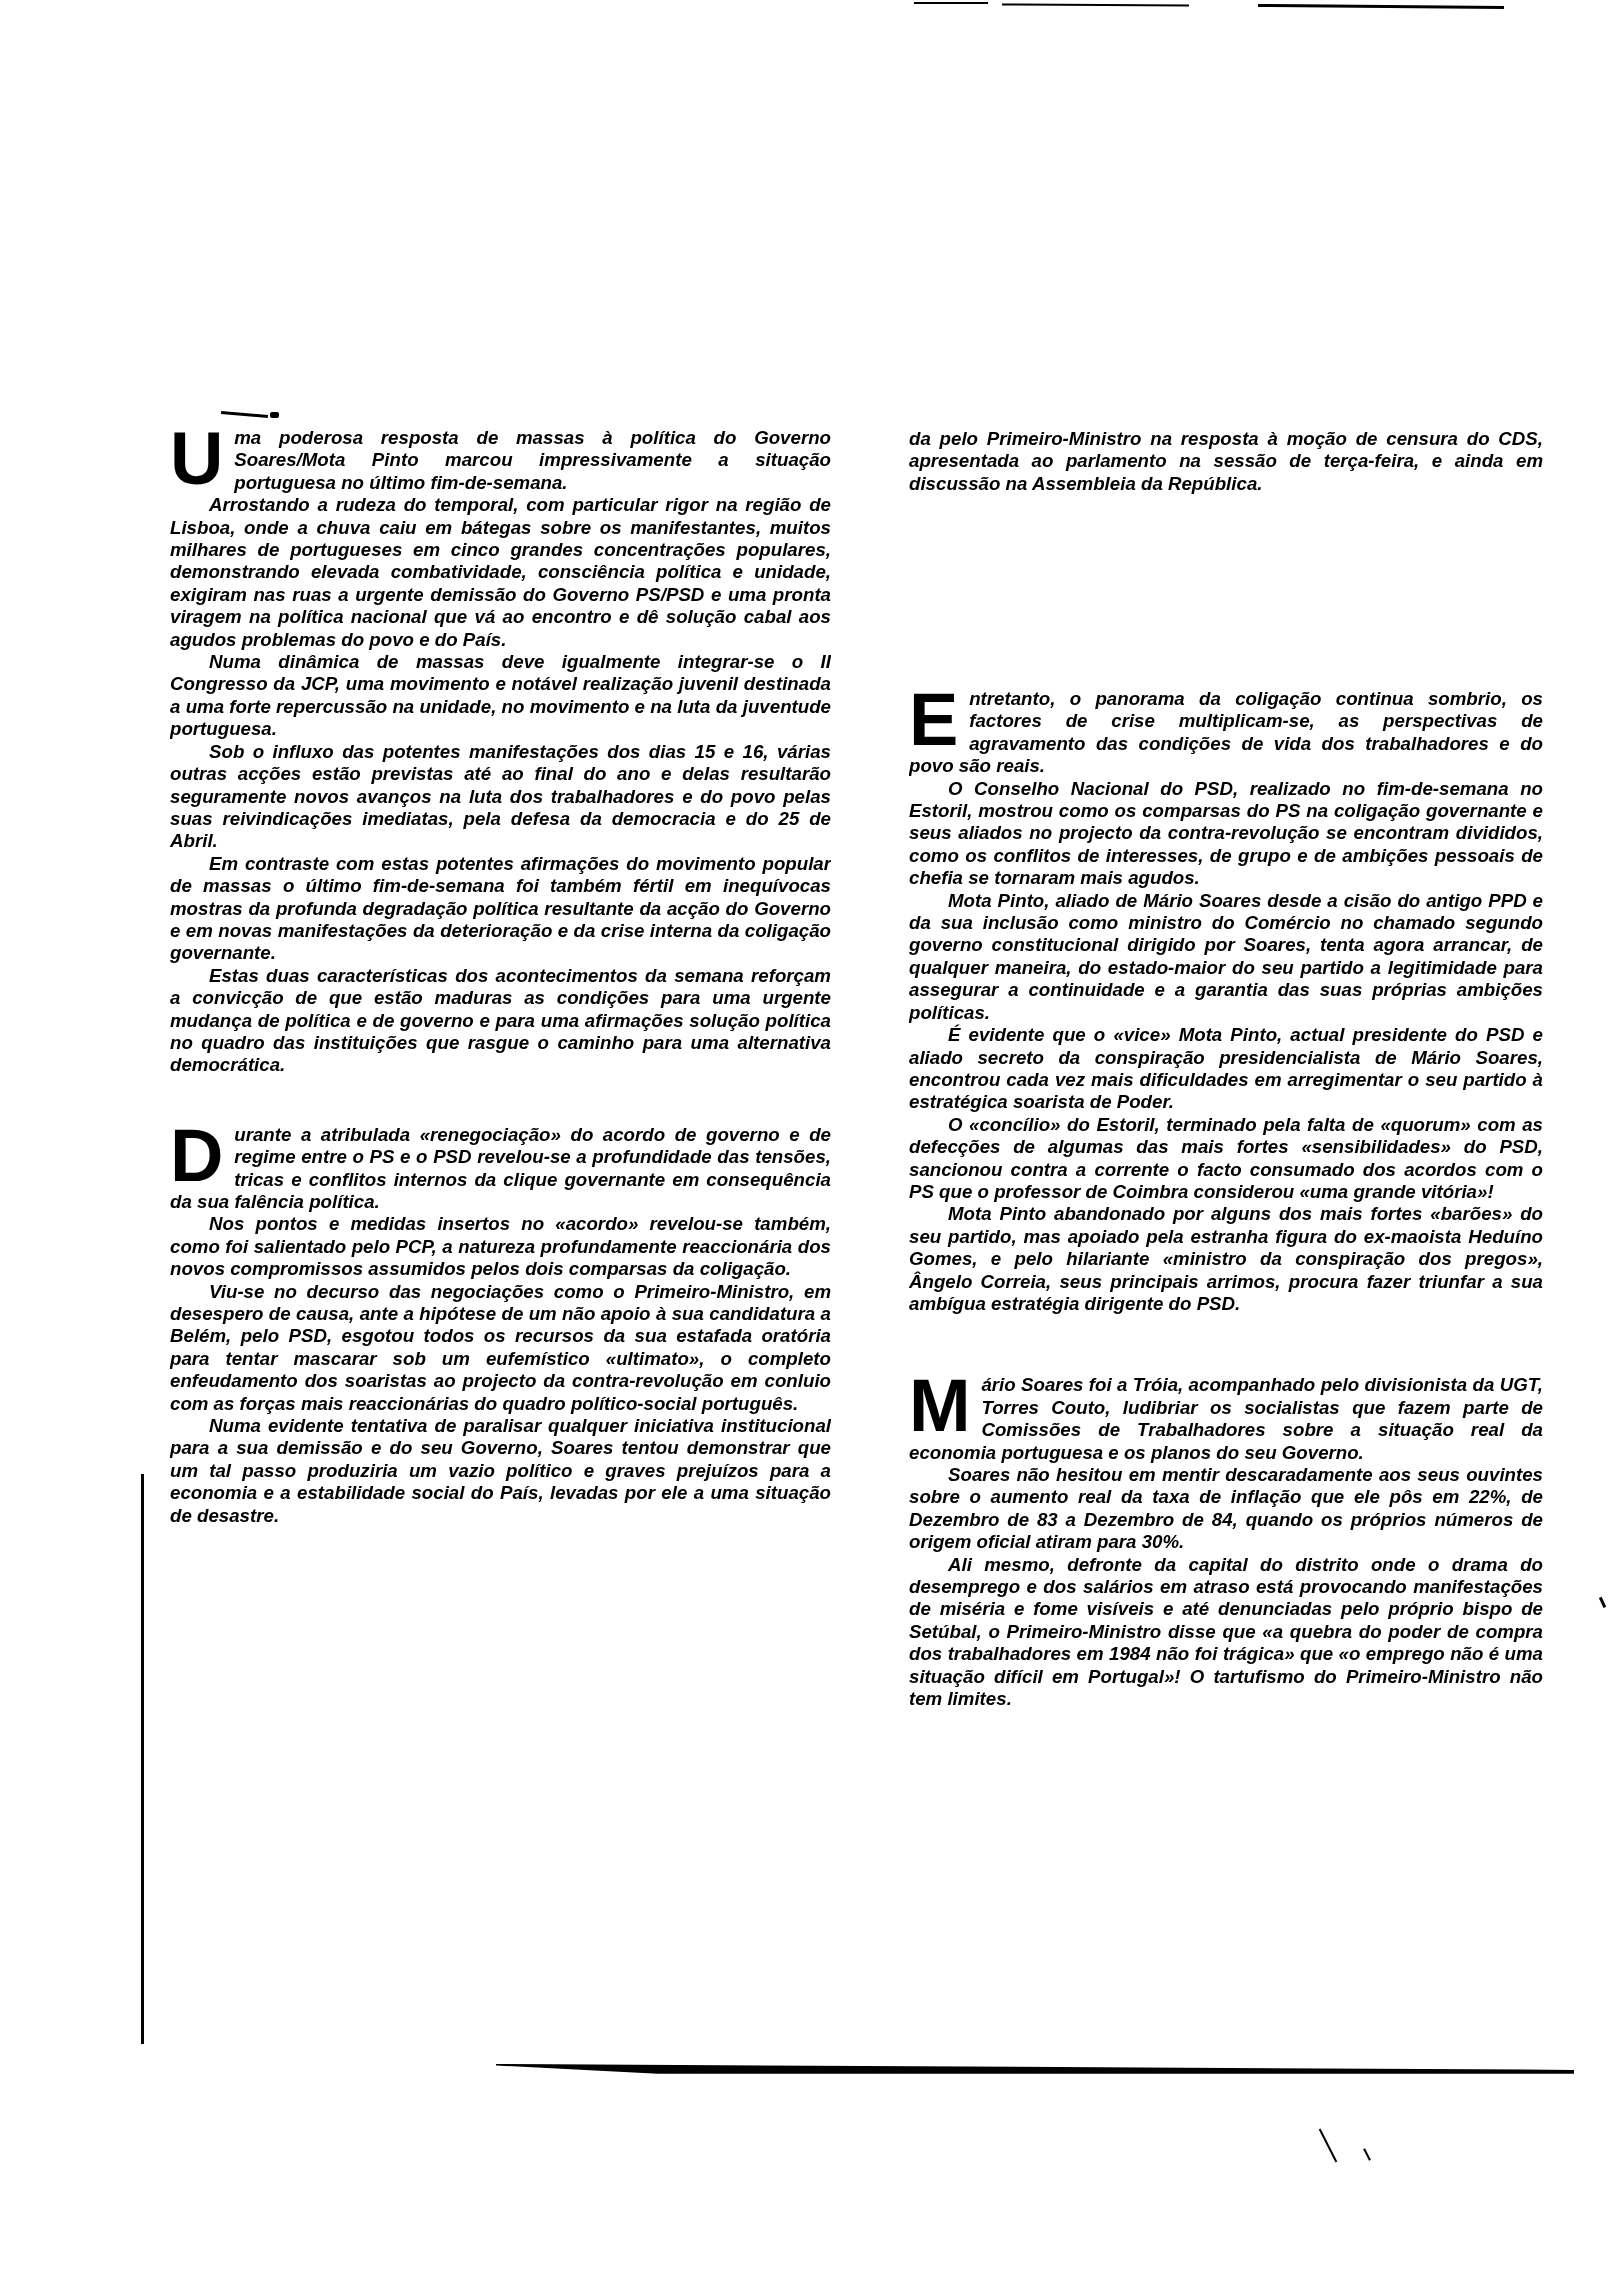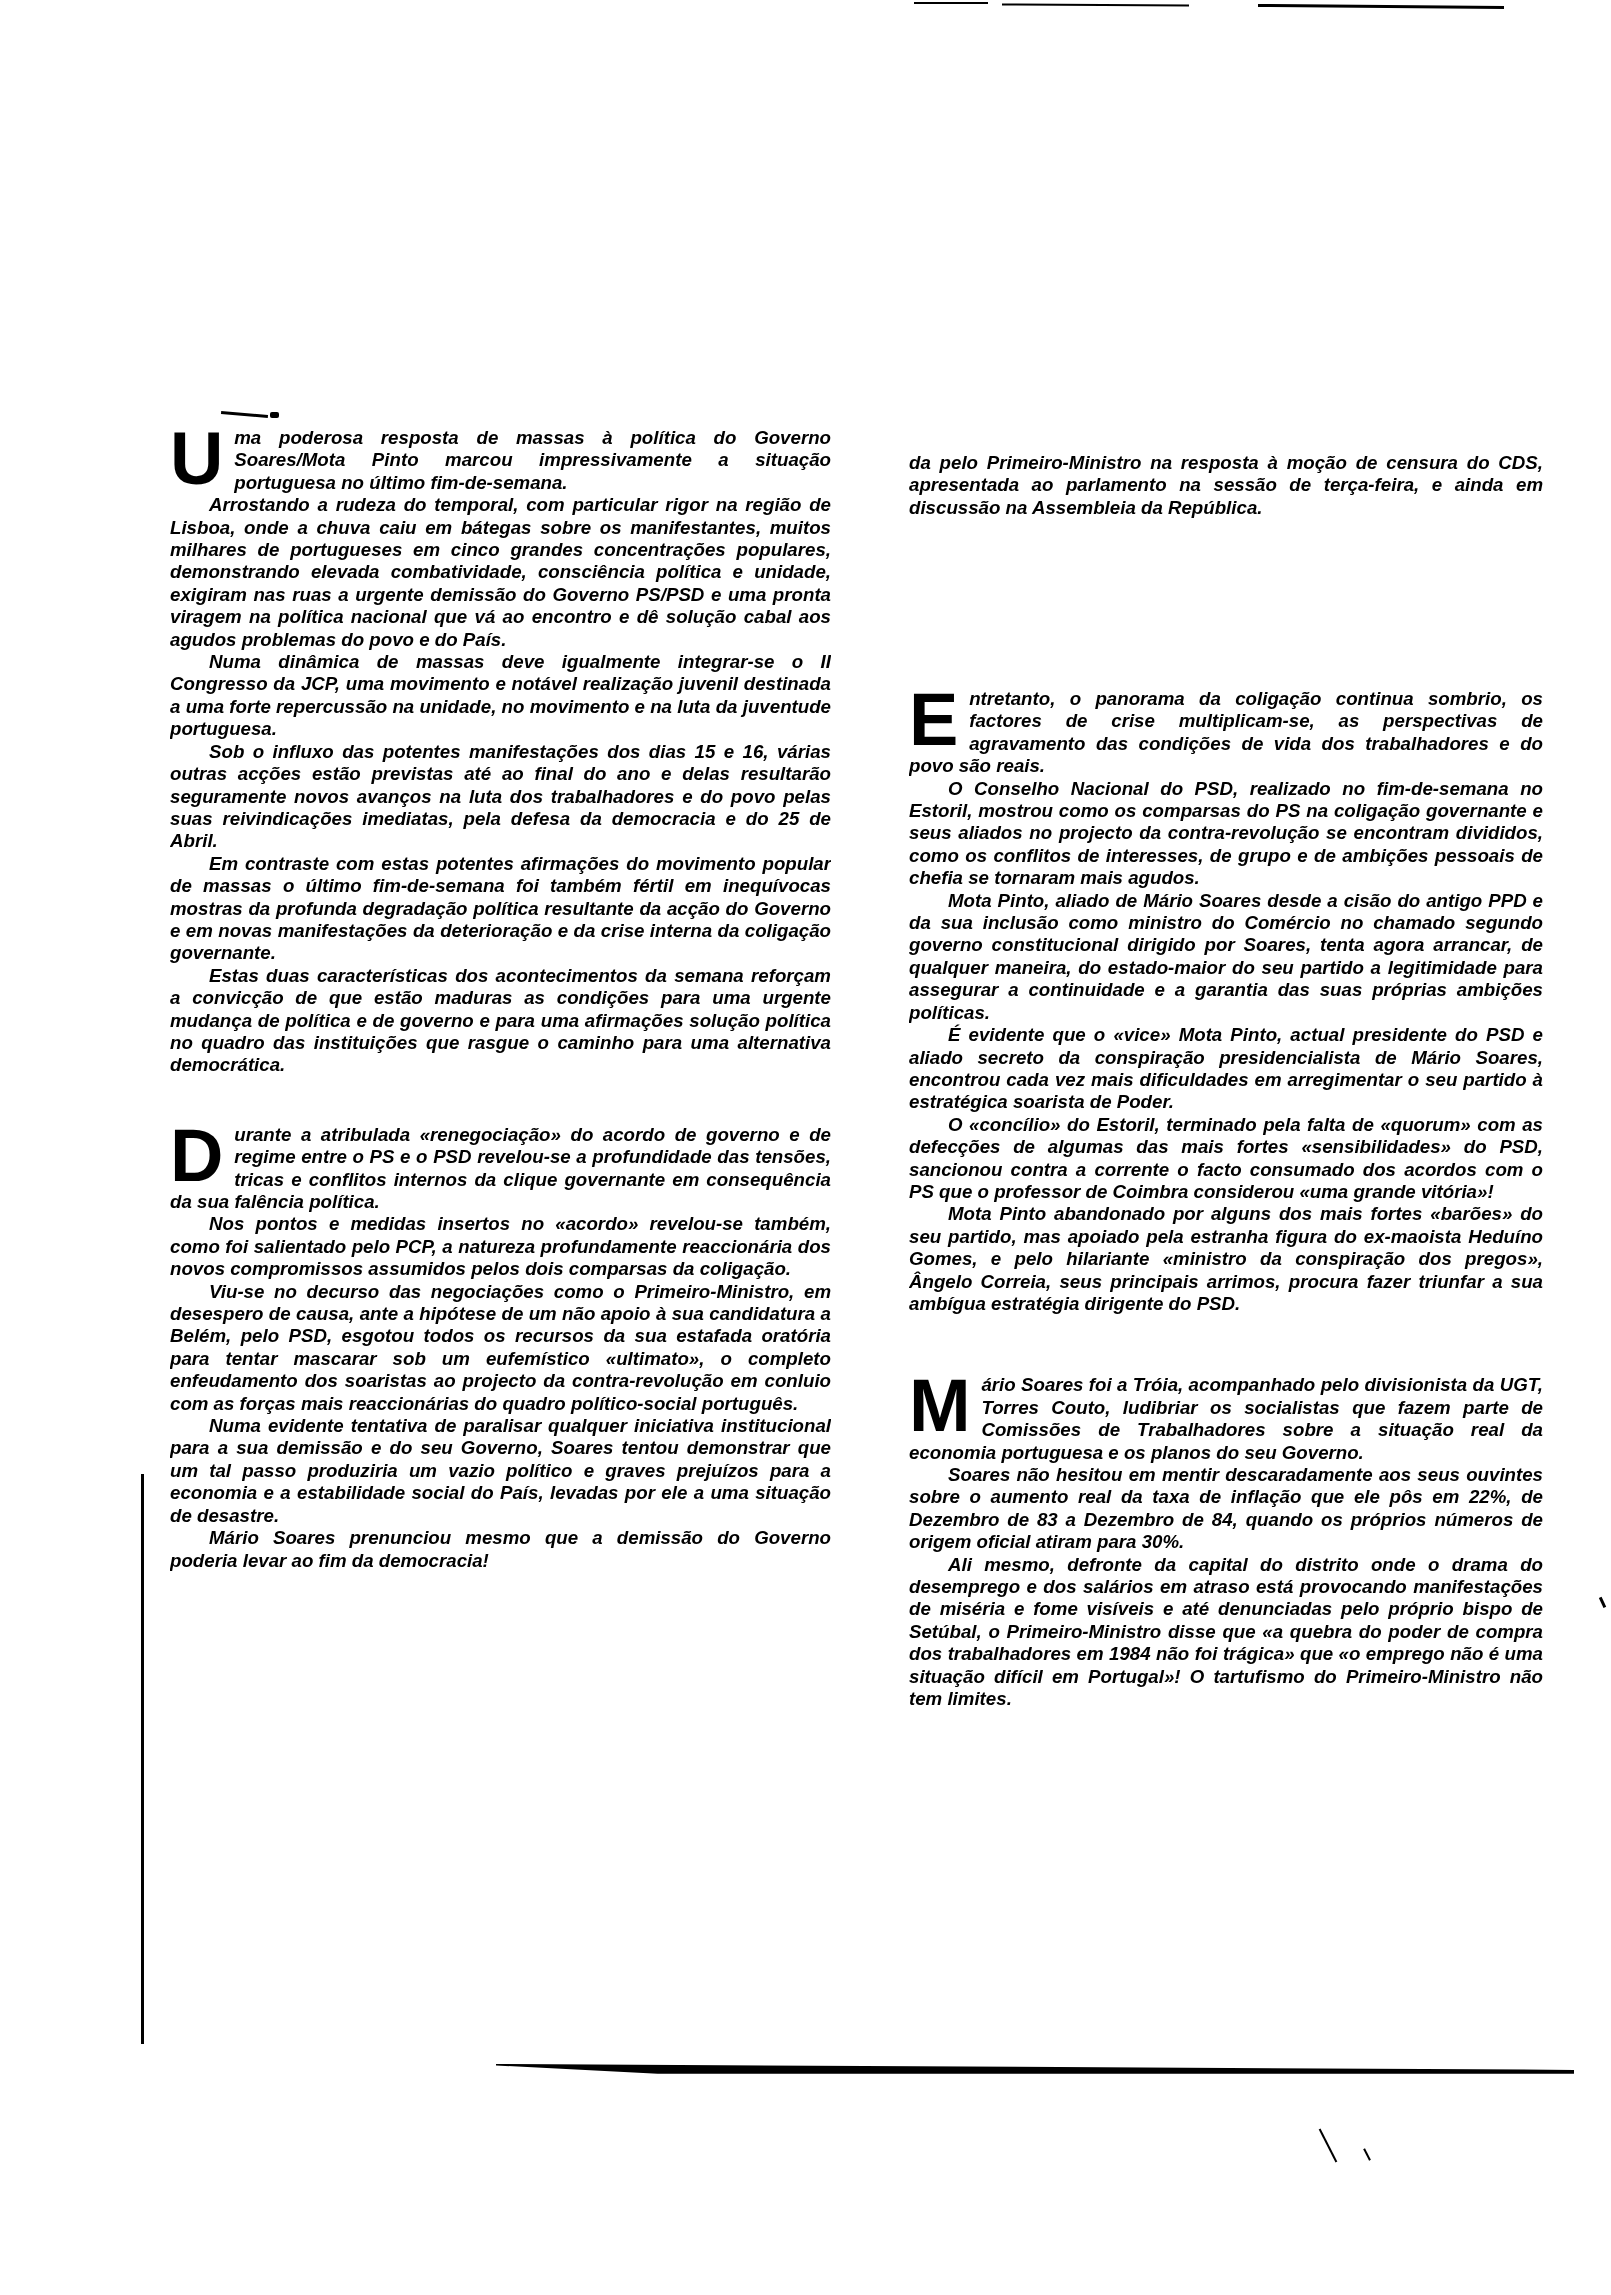--- a/index.html
+++ b/index.html
@@ -14,21 +14,21 @@
   .scan-mark2 { position: absolute; left: 270px; top: 412px; width: 8.8px; height: 5.9px; background: #000; border-radius: 2px; }
   .edge-line { position: absolute; left: 141px; top: 1474px; width: 3.4px; height: 570px; background: #000; }
   .bottom-rule { position: absolute; left: 496px; top: 2064px; width: 1078px; height: 9.8px; background: #000;
                  clip-path: polygon(0 0, 100% 60%, 100% 100%, 15% 100%, 0 15%); }
   .pen-stroke { position: absolute; left: 1327px; top: 2127px; width: 2px; height: 37px; background: #000; transform: rotate(-27deg); }
   .pen-stroke2 { position: absolute; left: 1366px; top: 2148px; width: 2px; height: 12.8px; background: #000; transform: rotate(-27deg); }
   .right-tick { position: absolute; left: 1601px; top: 1597px; width: 2.9px; height: 10.8px; background: #000; transform: rotate(-25deg); }
 
   .column { position: absolute; font-weight: bold; font-size: 18.7px; line-height: 22.4px; text-align: justify; }
   .col-left { left: 170px; top: 427px; width: 661px; }
-  .col-right { left: 909px; top: 452px; width: 634px; }
+  .col-right { left: 909px; top: 428px; width: 634px; }
   .col-right-cont { left: 909px; top: 688px; width: 634px; }
   .column p { margin: 0; text-indent: 0; font-style: italic; }
   .column p.indent { text-indent: 39px; }
   .column p.noindent { text-indent: 0; }
   .section { margin: 0; }
   .section + .section { margin-top: 29.5px; }
   .dropcap { float: left; font-size: 74px; line-height: 61px; font-weight: bold; margin: 1px 10.8px 0 0; padding: 0; font-family: "Liberation Sans", sans-serif; }
   .dropcap-block { overflow: hidden; }
 </style>
 </head>
@@ -54,21 +54,20 @@
     <p class="indent">Sob o influxo das potentes manifestações dos dias 15 e 16, várias outras acções estão previstas até ao final do ano e delas resultarão seguramente novos avanços na luta dos trabalhadores e do povo pelas suas reivindicações imediatas, pela defesa da democracia e do 25 de Abril.</p>
     <p class="indent">Em contraste com estas potentes afirmações do movimento popular de massas o último fim-de-semana foi também fértil em inequívocas mostras da profunda degradação política resultante da acção do Governo e em novas manifestações da deterioração e da crise interna da coligação governante.</p>
     <p class="indent">Estas duas características dos acontecimentos da semana reforçam a convicção de que estão maduras as condições para uma urgente mudança de política e de governo e para uma afirmações solução política no quadro das instituições que rasgue o caminho para uma alternativa democrática.</p>
   </div>
   <div class="section dropcap-block" style="margin-top:47px;">
     <span class="dropcap">D</span>
     <p class="noindent">urante a atribulada «renegociação» do acordo de governo e de regime entre o PS e o PSD revelou-se a profundidade das tensões, tricas e conflitos internos da clique governante em consequência da sua falência política.</p>
     <p class="indent">Nos pontos e medidas insertos no «acordo» revelou-se também, como foi salientado pelo PCP, a natureza profundamente reaccionária dos novos compromissos assumidos pelos dois comparsas da coligação.</p>
     <p class="indent">Viu-se no decurso das negociações como o Primeiro-Ministro, em desespero de causa, ante a hipótese de um não apoio à sua candidatura a Belém, pelo PSD, esgotou todos os recursos da sua estafada oratória para tentar mascarar sob um eufemístico «ultimato», o completo enfeudamento dos soaristas ao projecto da contra-revolução em conluio com as forças mais reaccionárias do quadro político-social português.</p>
     <p class="indent">Numa evidente tentativa de paralisar qualquer iniciativa institucional para a sua demissão e do seu Governo, Soares tentou demonstrar que um tal passo produziria um vazio político e graves prejuízos para a economia e a estabilidade social do País, levadas por ele a uma situação de desastre.</p>
-    <p class="indent">Mário Soares prenunciou mesmo que a demissão do Governo poderia levar ao fim da democracia!</p>
   </div>
 </div>
 
 <div class="column col-right">
   <p class="noindent">da pelo Primeiro-Ministro na resposta à moção de censura do CDS, apresentada ao parlamento na sessão de terça-feira, e ainda em discussão na Assembleia da República.</p>
 </div>
 
 <div class="column col-right-cont">
   <div class="section dropcap-block">
     <span class="dropcap">E</span>

